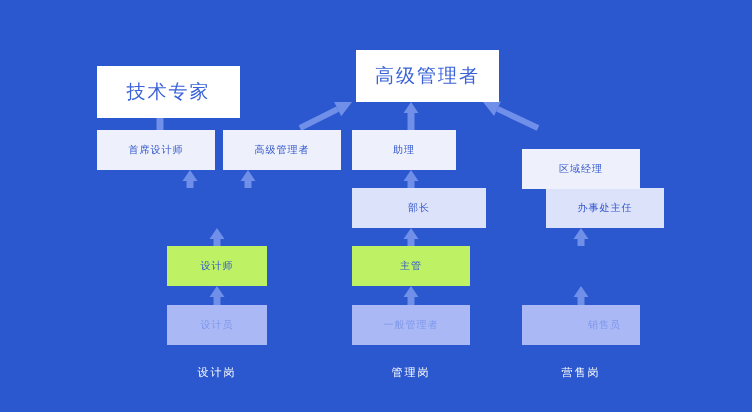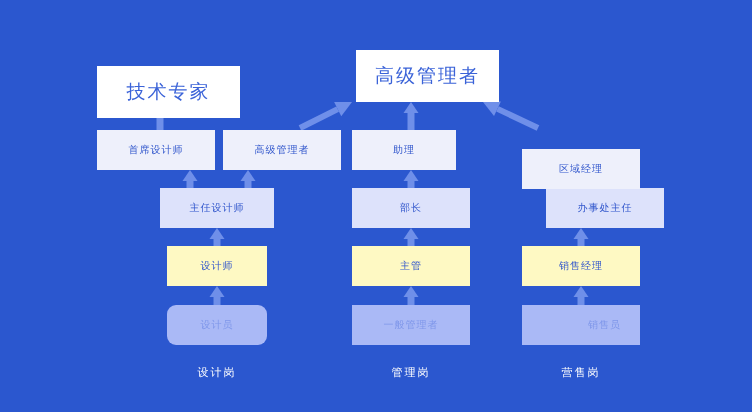--- a/index.html
+++ b/index.html
@@ -38,21 +38,21 @@
     z-index: 2;
   }
   .node.top {
     font-size: 19px;
     letter-spacing: 2px;
     background: #ffffff;
     color: #3b63d8;
   }
   .tier1 { background: #eef0fb; color: #3257cc; }
   .tier2 { background: #dde2fb; color: #3257cc; }
-  .tier3 { background: #fef9c3; color: #3257cc; }
+  .tier3 { background: #bef264; color: #3257cc; }
   .tier4 { background: #aab9f6; color: #7f97ea; }
   .column-label {
     position: absolute;
     display: flex;
     align-items: center;
     justify-content: center;
     color: #ffffff;
     font-size: 11px;
     letter-spacing: 2px;
     white-space: nowrap;
@@ -116,29 +116,27 @@
         <rect x="577.5" y="180" width="7" height="8" fill="#6f8fe9"></rect>
         <polygon points="581,170 573.5,181 588.5,181" fill="#6f8fe9"></polygon>
       </g>
       <g>
         <polygon points="539.2821388506802,125.28778320048409 498.7472951147651,106.12585707077875 496.18301741340457,111.55029066981058 536.7178611493198,130.71221679951591" fill="#6f8fe9"></polygon>
         <polygon points="483,102 500.8841931992322,101.60549573825223 494.0461193289375,116.0706520023371" fill="#6f8fe9"></polygon>
       </g>
     </svg>
 <div class="node top" style="left: 97px; top: 50px; width: 143px; height: 52px; margin-top: 16px;">技术专家</div>
     <div class="node top" style="left: 356px; top: 50px; width: 143px; height: 52px;">高级管理者</div>
-    <div class="node tier4" style="left: 167px; top: 305px; width: 100px; height: 40px; border-radius: 9px;">设计员</div>
+    <div class="node tier4" style="left: 167px; top: 305px; width: 100px; height: 40px;">设计员</div>
     <div class="node tier3" style="left: 167px; top: 246px; width: 100px; height: 40px;">设计师</div>
-    <div class="node tier2" style="left: 160px; top: 188px; width: 114px; height: 40px;">主任设计师</div>
     <div class="node tier1" style="left: 97px; top: 130px; width: 118px; height: 40px;">首席设计师</div>
     <div class="column-label" style="left: 155px; top: 358px; width: 124px; height: 28px;">设计岗</div>
     <div class="node tier1" style="left: 223px; top: 130px; width: 118px; height: 40px;">高级管理者</div>
     <div class="node tier4" style="left: 352px; top: 305px; width: 118px; height: 40px; text-align: right;">一般管理者</div>
     <div class="node tier3" style="left: 352px; top: 246px; width: 118px; height: 40px;">主管</div>
-    <div class="node tier2" style="left: 352px; top: 188px; width: 118px; height: 40px;">部长</div>
+    <div class="node tier2" style="left: 352px; top: 188px; width: 134px; height: 40px;">部长</div>
     <div class="node tier1" style="left: 352px; top: 130px; width: 104px; height: 40px;">助理</div>
     <div class="column-label" style="left: 349px; top: 358px; width: 124px; height: 28px;">管理岗</div>
     <div class="node tier4" style="left: 522px; top: 305px; width: 118px; height: 40px; padding-left: 47px;">销售员</div>
-    <div class="node tier3" style="left: 522px; top: 246px; width: 118px; height: 40px;">销售经理</div>
     <div class="node tier2" style="left: 522px; top: 188px; width: 118px; height: 40px; margin-left: 24px;">办事处主任</div>
     <div class="node tier1" style="left: 522px; top: 130px; width: 118px; height: 40px; margin-top: 19px;">区域经理</div>
     <div class="column-label" style="left: 519px; top: 358px; width: 124px; height: 28px;">营售岗</div>
   </div>
 
 </body></html>

